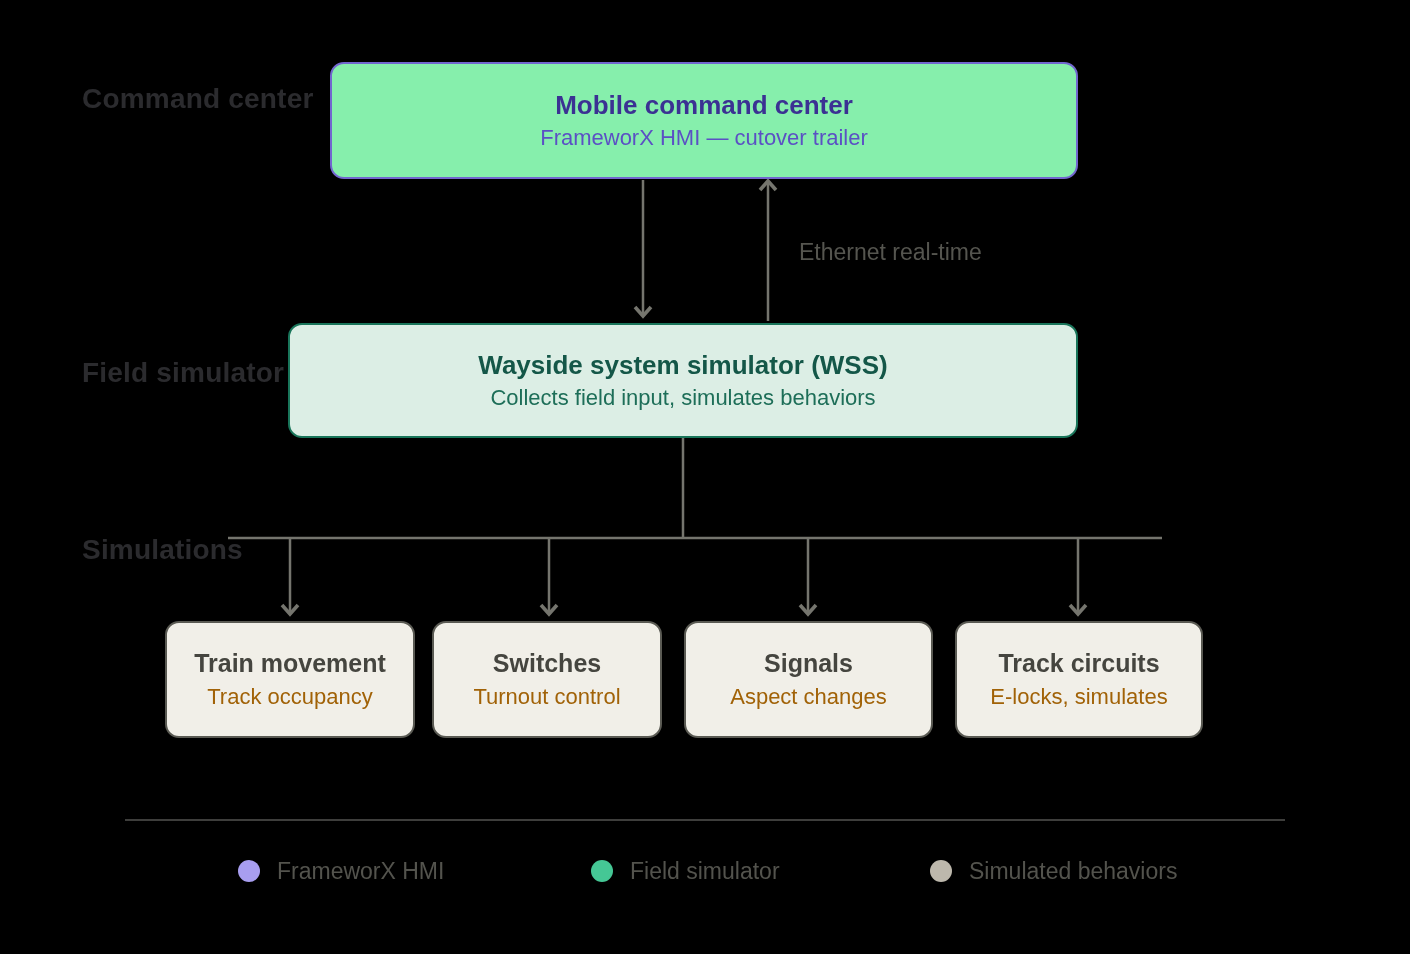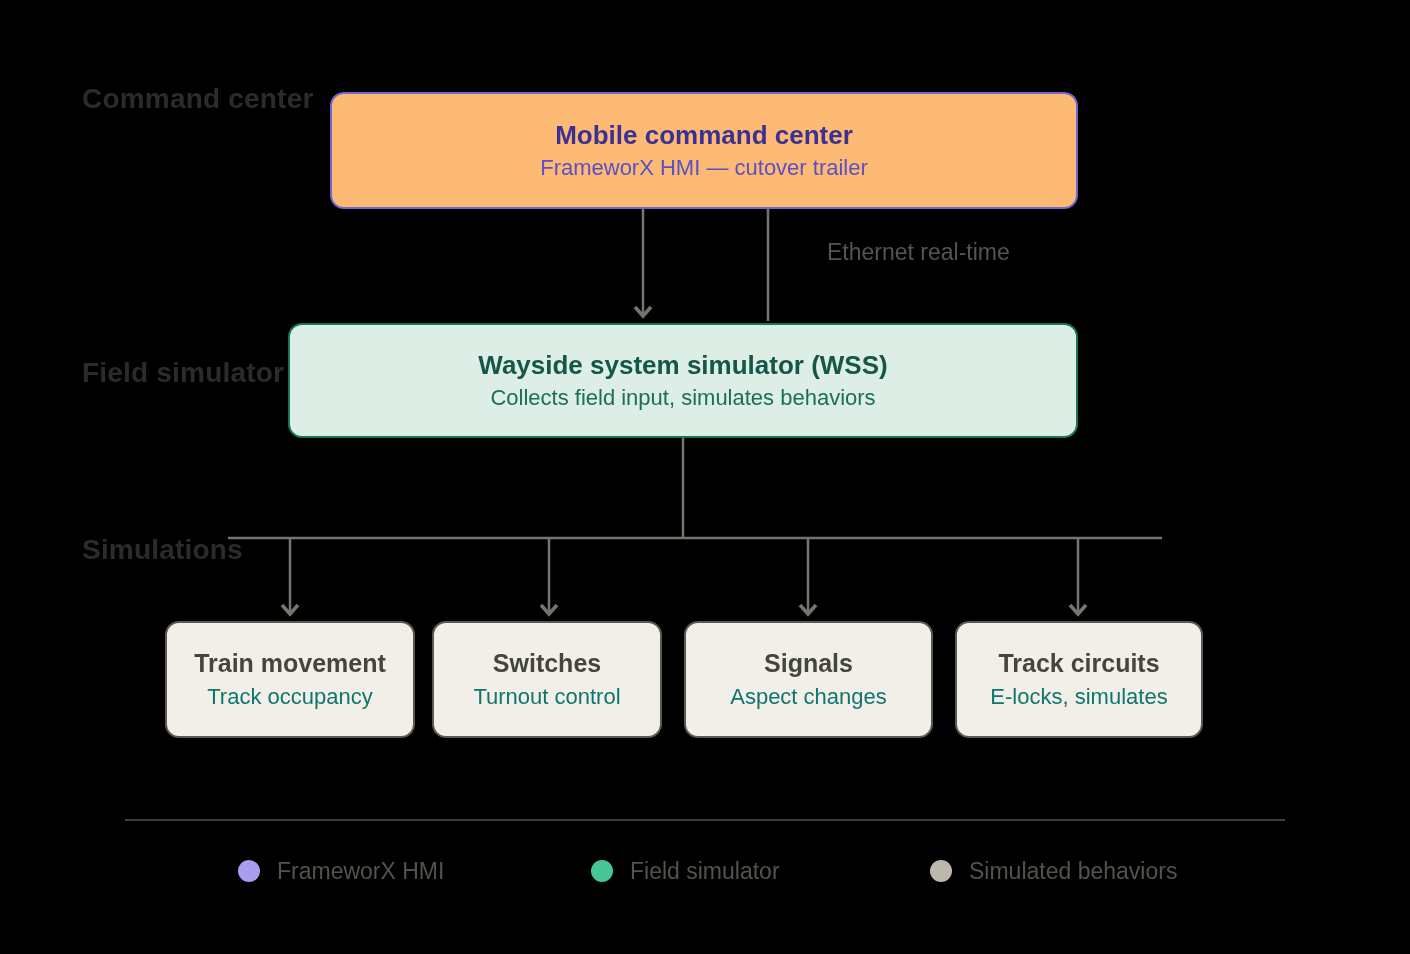--- a/index.html
+++ b/index.html
@@ -35,56 +35,55 @@
     gap: 7px;
     border-radius: 14px;
     border: 2px solid;
     text-align: center;
   }
   .node-title { font-weight: 700; font-size: 26px; line-height: 1.1; }
   .node-sub   { font-size: 22px; line-height: 1.1; }
 
   .node-command {
     left: 330px; top: 62px; width: 748px; height: 117px;
-    background: #fdba74; border-color: #7266cf; margin-top: 30px;
+    background: #86efac; border-color: #7266cf;
   }
   .node-command .node-title { color: #3b3193; }
   .node-command .node-sub   { color: #5b50c4; }
 
   .node-wss {
     left: 288px; top: 323px; width: 790px; height: 115px;
     background: #dceee5; border-color: #19755a;
   }
   .node-wss .node-title { color: #145748; }
   .node-wss .node-sub   { color: #1d6e58; }
 
   .node-child {
     background: #f1efe8; border-color: #5a5a53;
     top: 621px; height: 117px;
   }
   .node-child .node-title { font-size: 25px; color: #45453f; }
-  .node-child .node-sub   { color: #0f766e; }
+  .node-child .node-sub   { color: #a16207; }
   .child-0 { left: 165px;  width: 250px; }
   .child-1 { left: 432px;  width: 230px; }
   .child-2 { left: 684px;  width: 249px; }
   .child-3 { left: 955px;  width: 248px; }
 
   .connectors {
     position: absolute;
     left: 0; top: 0;
     width: 1410px; height: 954px;
     pointer-events: none;
   }
   .edge-label {
     position: absolute;
     left: 799px; top: 239px;
     color: #55554f;
     font-size: 23px;
     white-space: nowrap;
-    margin-left: 28px;
   }
   .divider {
     position: absolute;
     left: 125px; top: 819px;
     width: 1160px; height: 2px;
     background: #3e3e3c;
   }
   .legend-item {
     position: absolute;
     top: 859px;

